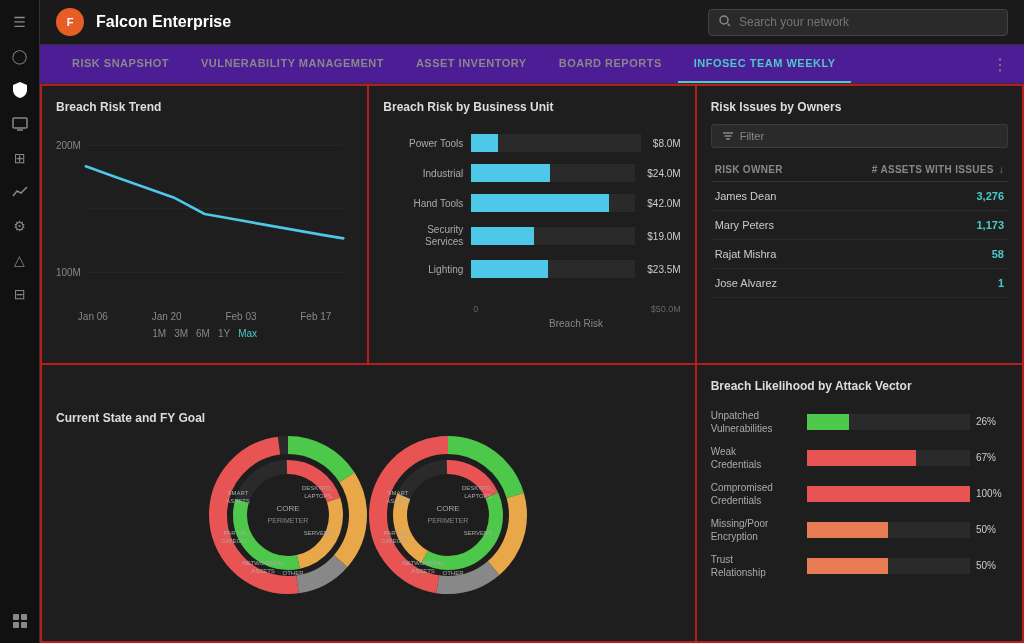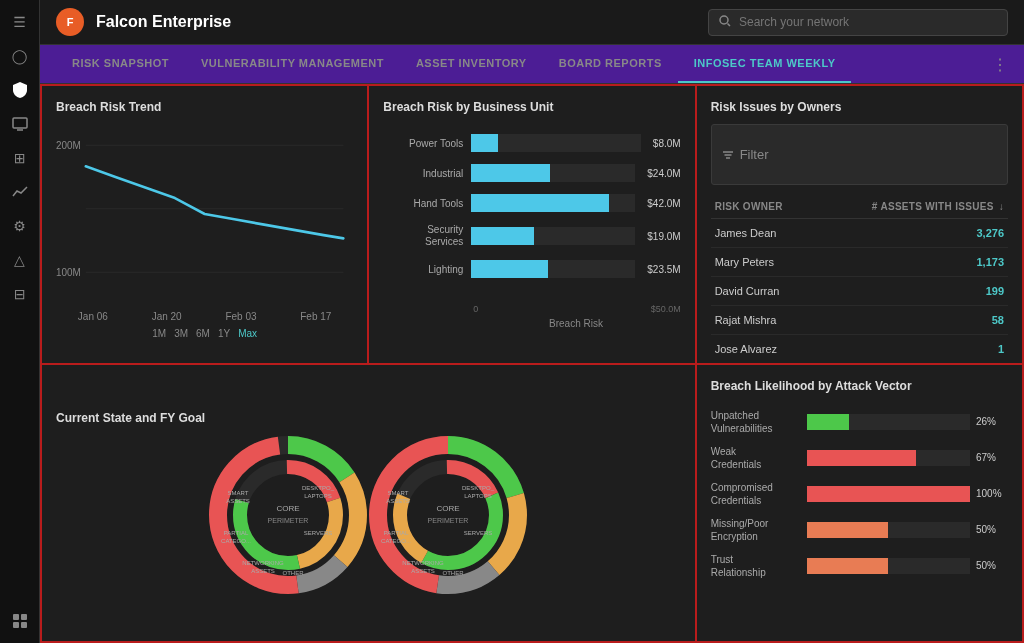--- a/index.html
+++ b/index.html
@@ -233,25 +233,25 @@
     .panel-risk {
       grid-column: 3;
       grid-row: 1 / 2;
     }
     .filter-bar {
       display: flex;
       align-items: center;
       background: #2a2a2a;
       border: 1px solid #3a3a3a;
       border-radius: 3px;
-      padding: 22px 10px;
+      padding: 5px 10px;
       gap: 6px;
       margin-bottom: 10px;
       color: #888;
-      font-size: 13px;
+      font-size: 11px;
     }
     .risk-table {
       width: 100%;
       border-collapse: collapse;
     }
     .risk-table th {
       font-size: 10px;
       color: #888;
       text-align: left;
       padding: 6px 4px;
@@ -503,24 +503,20 @@
         <tbody>
           <tr>
             <td>James Dean</td>
             <td class="num">3,276</td>
           </tr>
           <tr>
             <td>Mary Peters</td>
             <td class="num">1,173</td>
           </tr>
           <tr>
-            <td>David Curran</td>
-            <td class="num">199</td>
-          </tr>
-          <tr>
             <td>Rajat Mishra</td>
             <td class="num">58</td>
           </tr>
           <tr>
             <td>Jose Alvarez</td>
             <td class="num">1</td>
           </tr>
         </tbody>
       </table>
     </div>

